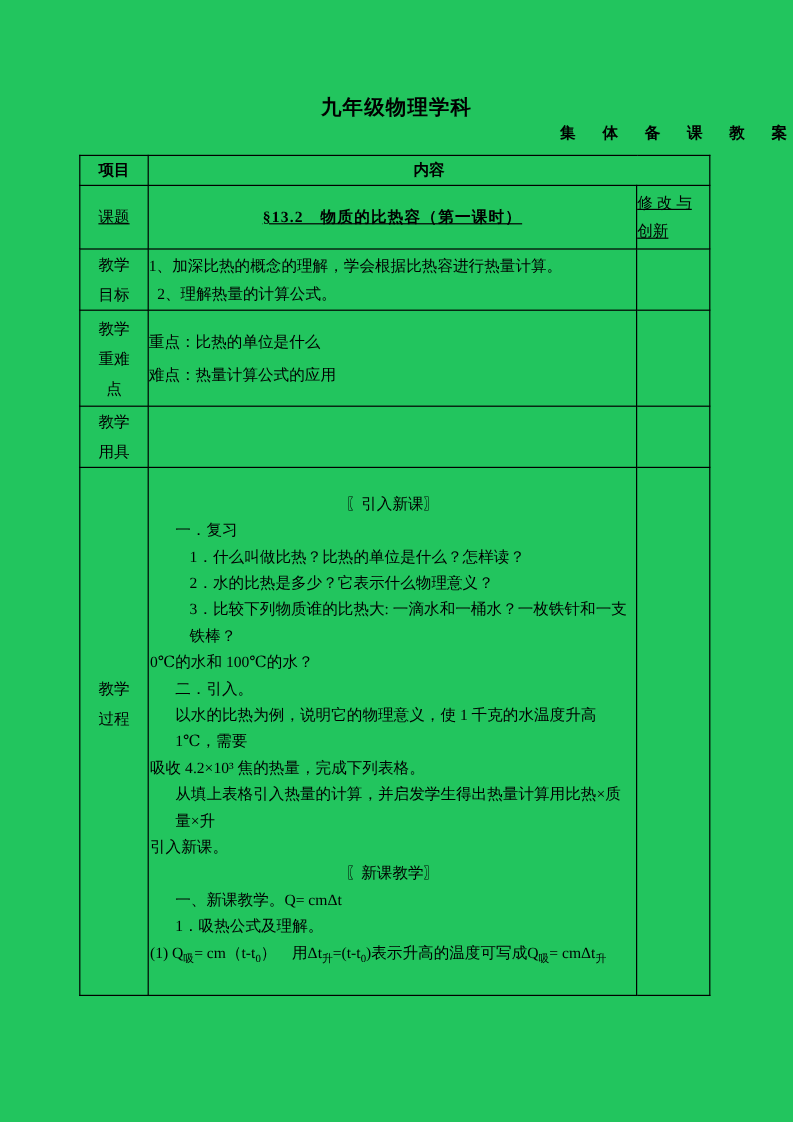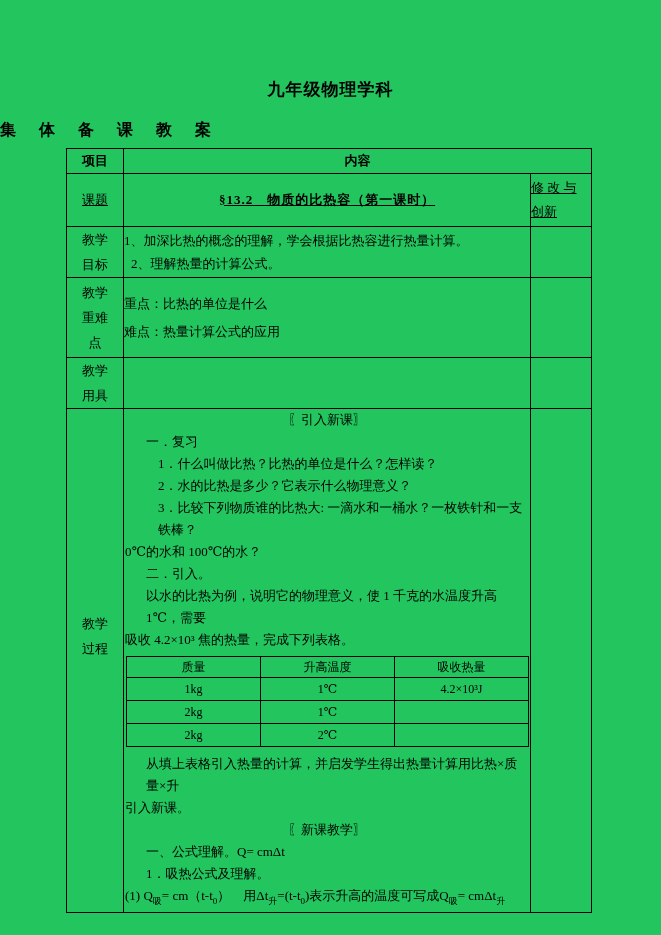--- a/index.html
+++ b/index.html
@@ -13,23 +13,22 @@
 
   .doc-title{
     margin-top:79px;
     text-align:center;
     font-size:17px;
     font-weight:bold;
     letter-spacing:1px;
     line-height:21px;
   }
   .doc-subtitle{
-    margin-top:19px;
-    text-align:left;
-    font-size:16px;
+    text-align:right;
+    font-size:13px;
     font-weight:bold;
     letter-spacing:5px;
     word-spacing:9px;
     line-height:21px;
   }
 
   table.main{
     border-collapse:collapse;
     table-layout:fixed;
     margin:8px 0 0 66px;
@@ -185,49 +184,25 @@
         <p class="center">〖引入新课〗</p>
         <p class="ind2">一．复习</p>
         <p class="ind3">1．什么叫做比热？比热的单位是什么？怎样读？</p>
         <p class="ind3">2．水的比热是多少？它表示什么物理意义？</p>
         <p class="ind3">3．比较下列物质谁的比热大: 一滴水和一桶水？一枚铁针和一支铁棒？</p>
         <p class="flush">0℃的水和 100℃的水？</p>
         <p class="ind2">二．引入。</p>
         <p class="ind2">以水的比热为例，说明它的物理意义，使 1 千克的水温度升高 1℃，需要</p>
         <p class="flush">吸收 4.2×10³ 焦的热量，完成下列表格。</p>
 
-        <table class="inner">
-          <tbody>
-                <tr class="ih">
-            <td>质量</td>
-            <td>升高温度</td>
-            <td>吸收热量</td>
-          </tr>
-          <tr class="ir">
-            <td>1kg</td>
-            <td>1℃</td>
-            <td>4.2×10³J</td>
-          </tr>
-          <tr class="ir">
-            <td>2kg</td>
-            <td>1℃</td>
-            <td></td>
-          </tr>
-          <tr class="ir">
-            <td>2kg</td>
-            <td>2℃</td>
-            <td></td>
-          </tr>
-        </tbody>
-            </table>
 
         <p class="ind2">从填上表格引入热量的计算，并启发学生得出热量计算用比热×质量×升</p>
         <p class="flush">引入新课。</p>
         <p class="center">〖新课教学〗</p>
-        <p class="ind2">一、公式理解。Q= cmΔt</p>
+        <p class="ind2">一、新课教学。Q= cmΔt</p>
         <p class="ind2">1．吸热公式及理解。</p>
         <p class="flush"><span>(1) Q</span><sub>吸</sub><span>= cm（t-t</span><sub>0</sub><span>）　用Δt</span><sub>升</sub><span>=(t-t</span><sub>0</sub><span>)表示升高的温度可写成Q</span><sub>吸</sub><span>= cmΔt</span><sub>升</sub></p>
       </td>
       <td></td>
     </tr>
   </tbody>
     </table>
 
 </div>
 

